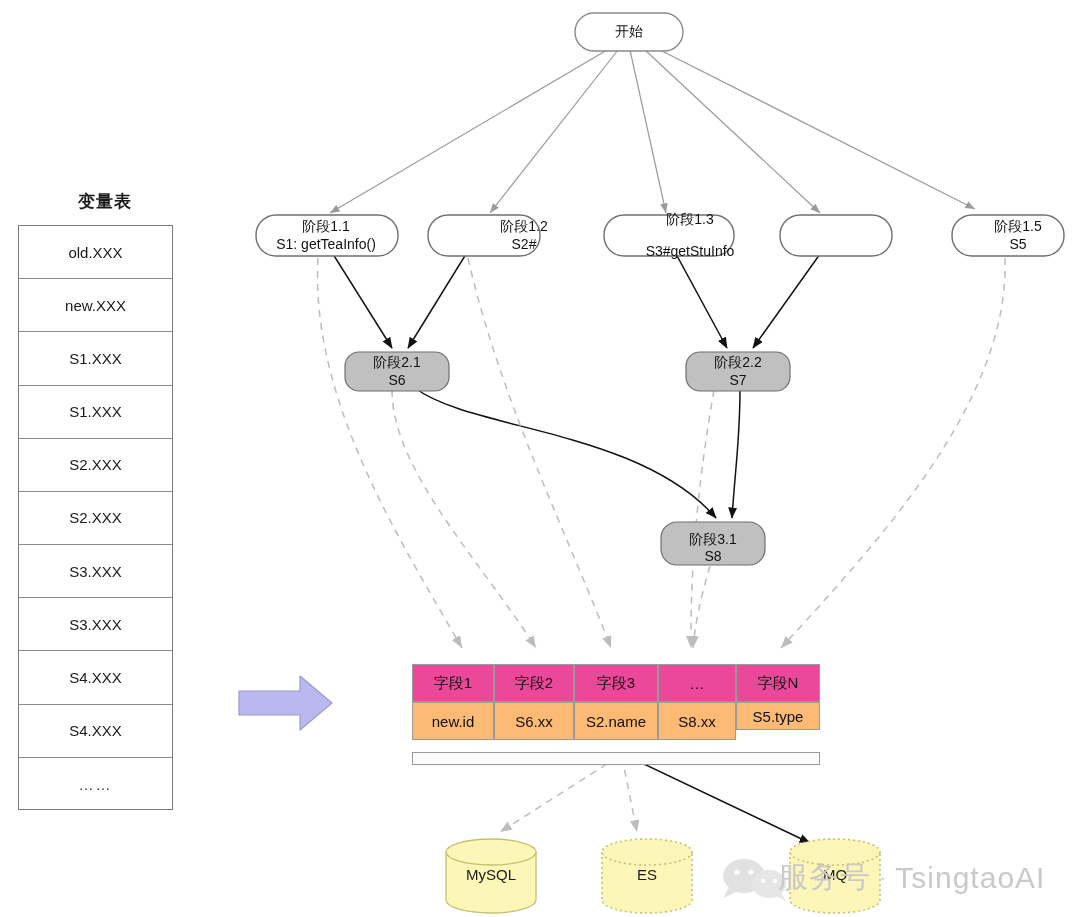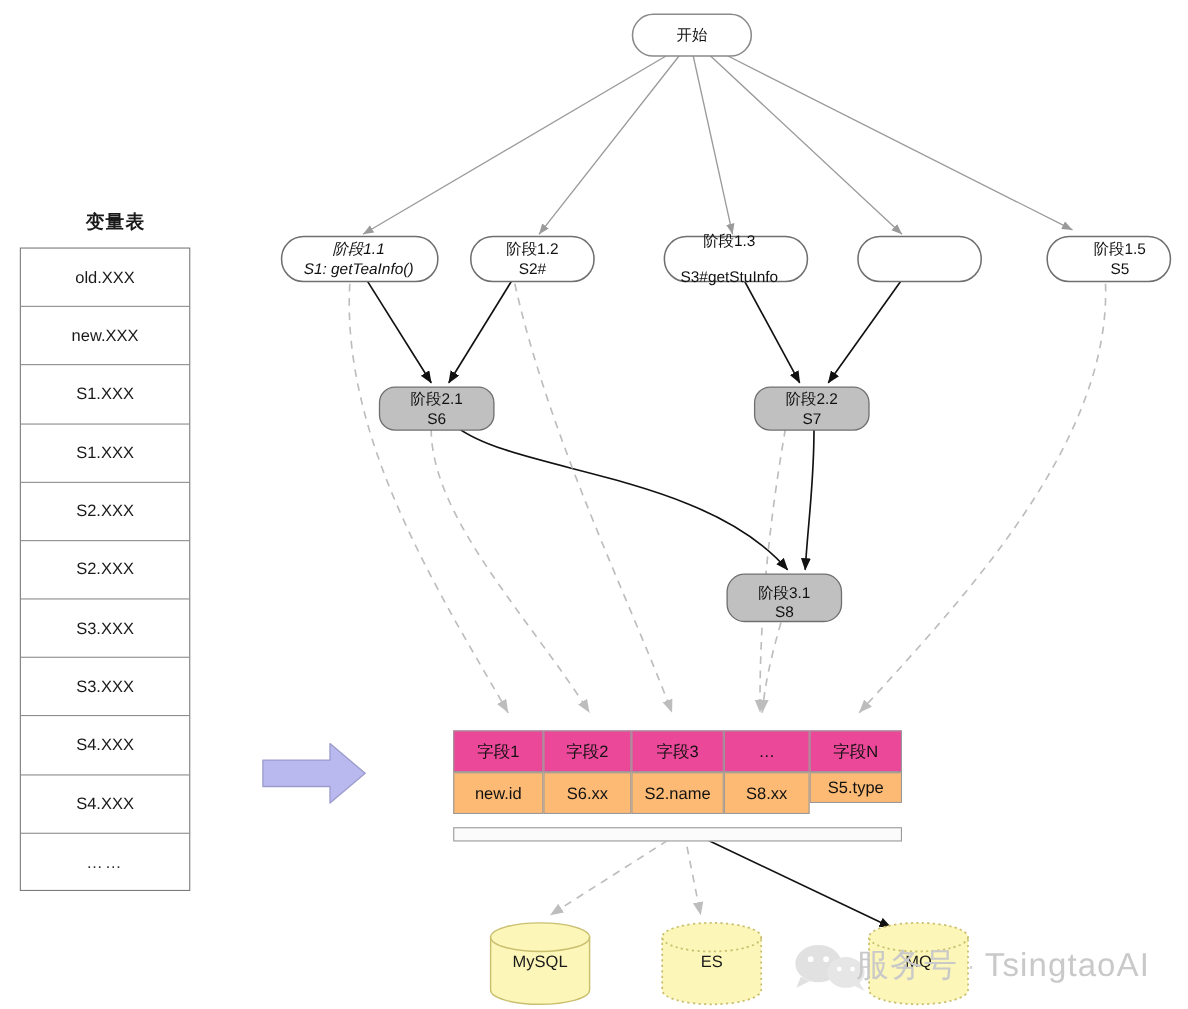--- a/index.html
+++ b/index.html
@@ -171,29 +171,29 @@
       <div class="var-row" style="height: 53.1818px;">S3.XXX</div>
       <div class="var-row" style="height: 53.1818px;">S4.XXX</div>
       <div class="var-row" style="height: 53.1818px;">S4.XXX</div>
       <div class="var-row dots" style="height: 53.1818px;">……</div>
     </div>
 
   <div class="node-label" style="left:575px;top:13px;width:108px;height:38px;">
     <span class="l1">开始</span>
   </div>
 
-  <div class="node-label" style="left:256px;top:215px;width:140px;height:41px;font-style:italic;">
+  <div class="node-label" style="left:256px;top:215px;width:140px;height:41px;">
     <span class="l1">阶段1.1</span>
     <span class="l2">S1: getTeaInfo()</span>
   </div>
-  <div class="node-label" style="left:428px;top:215px;width:112px;height:41px;">
+  <div class="node-label" style="left:428px;top:215px;width:112px;height:41px;padding-left:40px;">
     <span class="l1">阶段1.2</span>
     <span class="l2">S2#</span>
   </div>
-  <div class="node-label" style="left:592px;top:215px;width:142px;height:41px;gap:15px;">
+  <div class="node-label" style="left:619px;top:215px;width:142px;height:41px;gap:15px;">
     <span class="l1">阶段1.3</span>
     <span class="l2">S3#getStuInfo</span>
   </div>
   <div class="node-label" style="left:952px;top:215px;width:132px;height:41px;">
     <span class="l1">阶段1.5</span>
     <span class="l2">S5</span>
   </div>
 
   <div class="node-label" style="left:345px;top:352px;width:104px;height:39px;">
     <span class="l1">阶段2.1</span>

